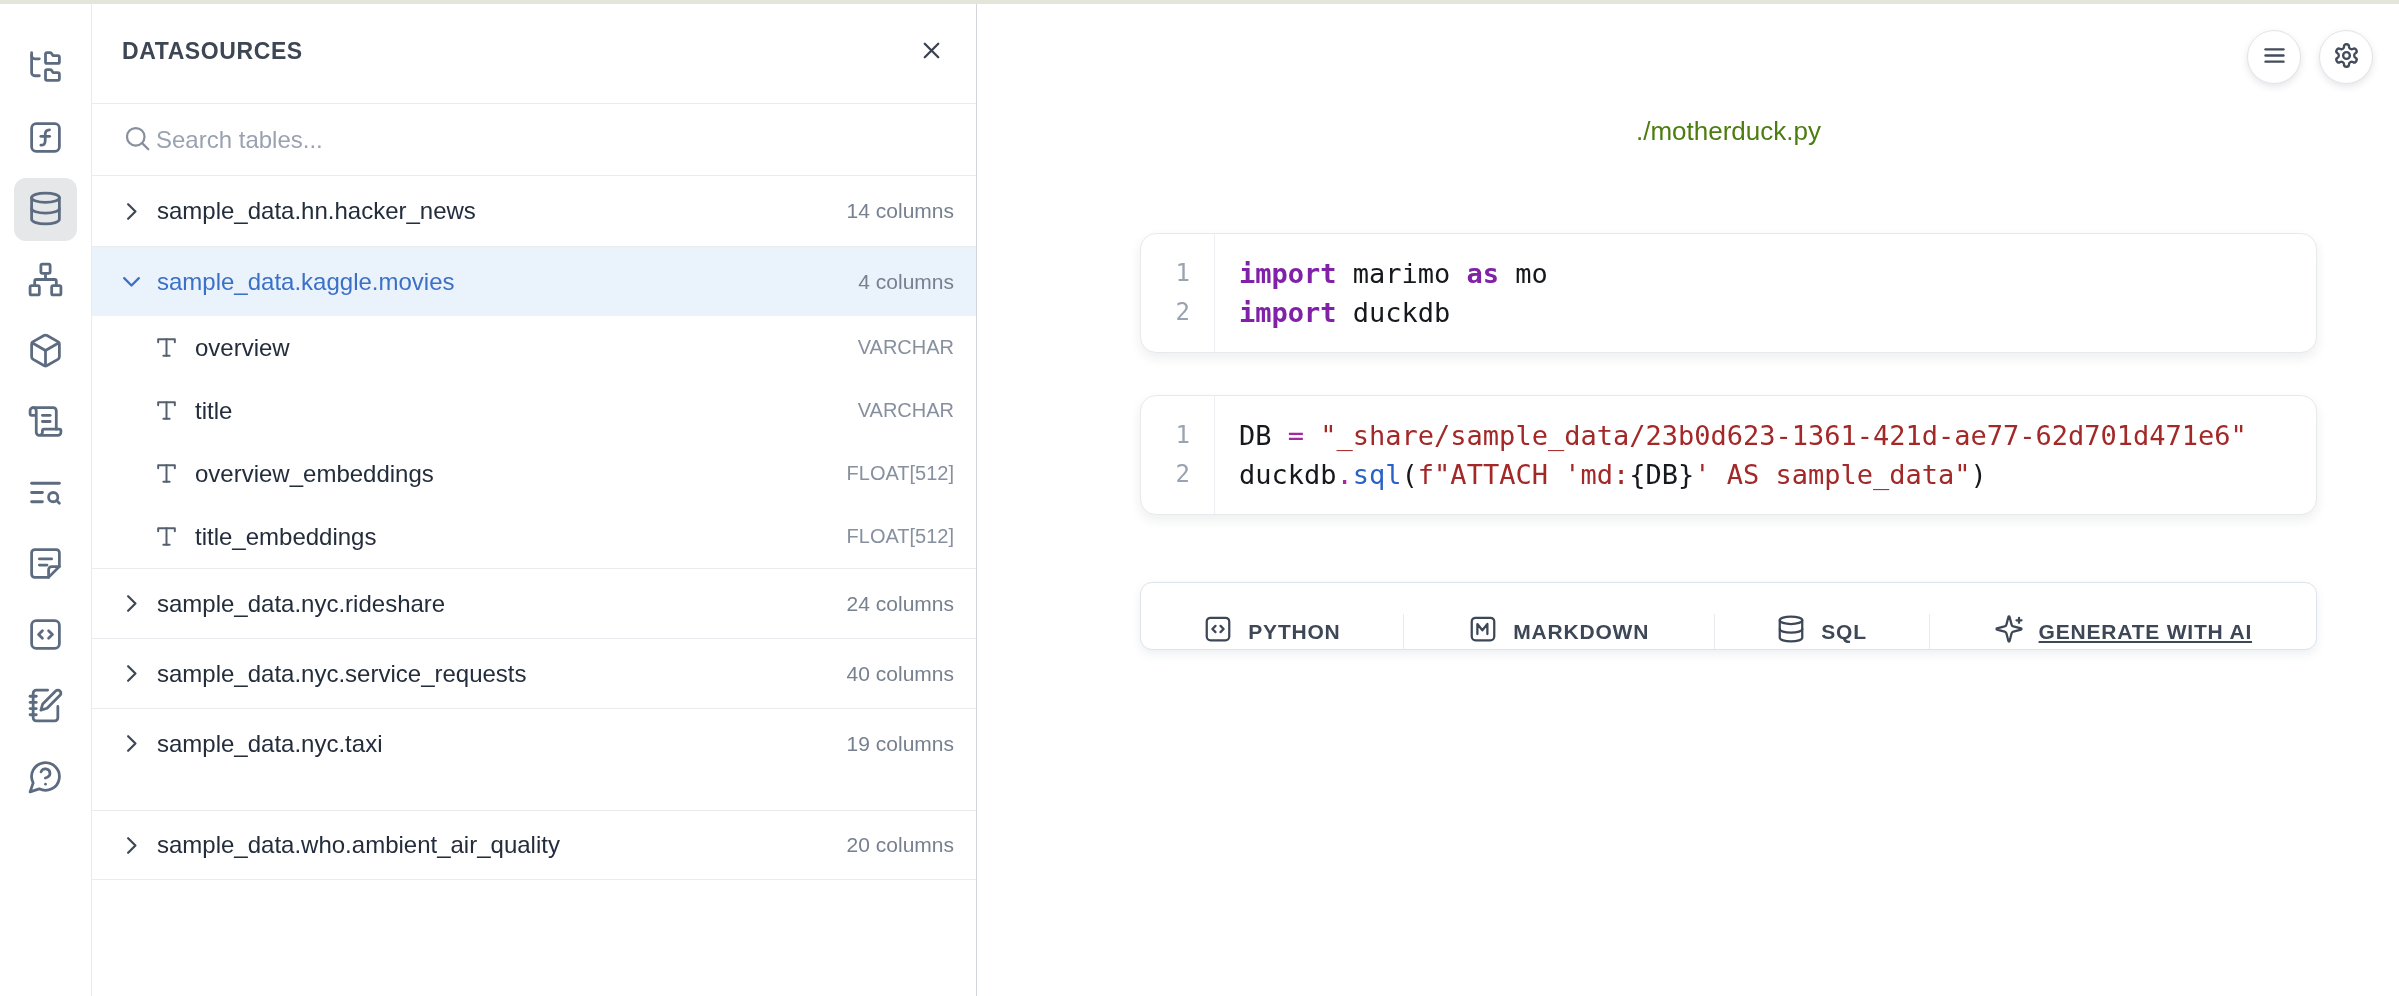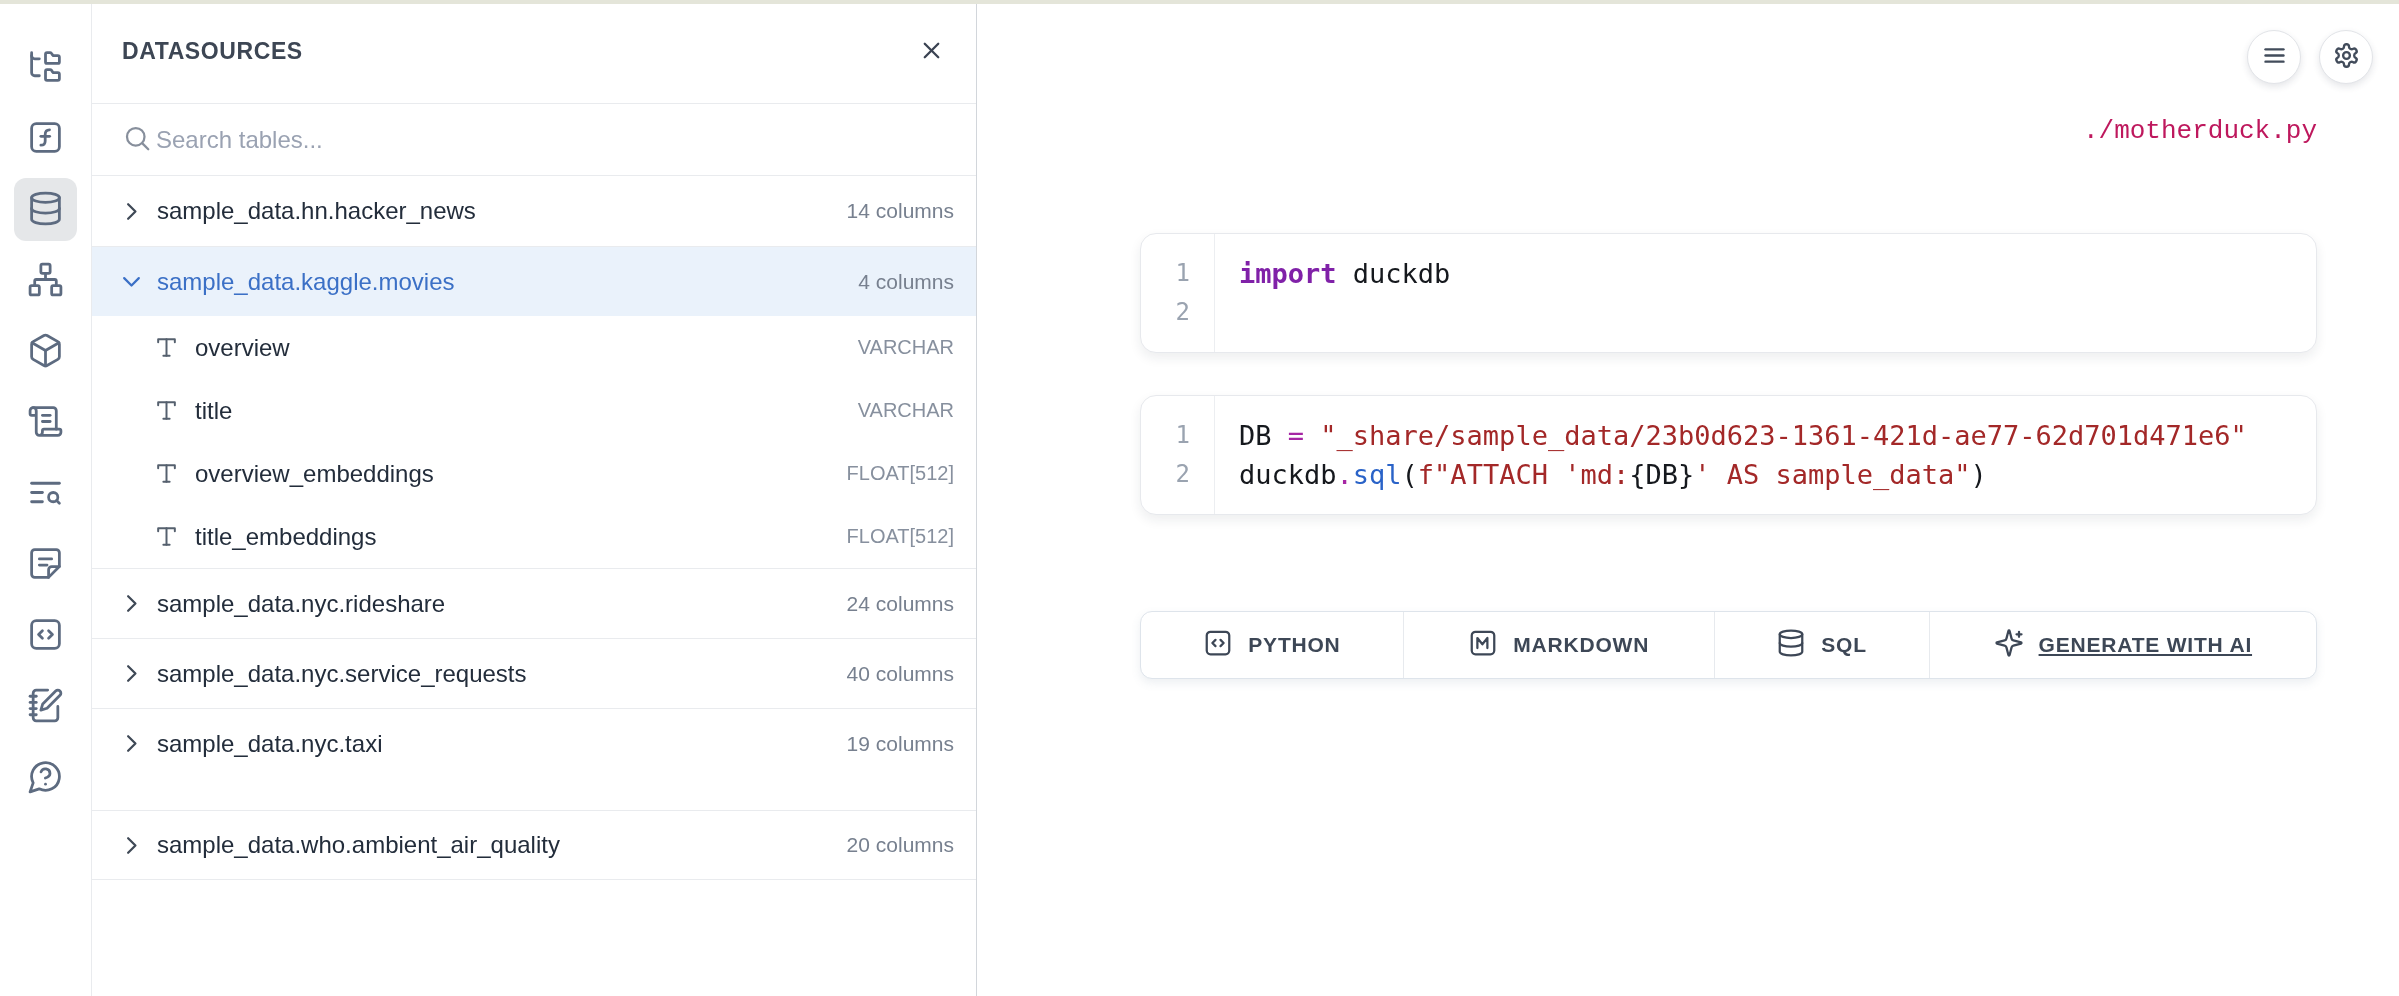--- a/index.html
+++ b/index.html
@@ -89,23 +89,23 @@
     width: 54px; height: 54px; border-radius: 50%;
     border: 1px solid #e2e4e8; background: #fff;
     box-shadow: 0 3px 7px rgba(40,50,70,0.12);
     display: flex; align-items: center; justify-content: center;
     color: #424c5b; cursor: pointer;
   }
   .circle-btn svg { width: 27px; height: 27px; stroke-width: 2.1; }
 
   .content { margin-left: 163px; width: 1177px; }
   .nb-title {
-    margin-top: 116px; height: 36px; text-align: right;
-    font-family: Liberation Mono, monospace;
-    font-size: 26px; color: #be185d;
+    margin-top: 116px; height: 36px; text-align: center;
+    font-family: Liberation Sans, sans-serif;
+    font-size: 26px; color: #4d7c0f;
   }
   .cell {
     margin-top: 81px;
     background: #fff;
     border: 1px solid #e7e9ed; border-radius: 16px;
     box-shadow: 0 5px 12px rgba(31,41,55,0.08);
     display: flex; overflow: hidden;
   }
   .cell.second { margin-top: 42px; }
   .gutter {
@@ -121,25 +121,25 @@
     font-family: "DejaVu Sans Mono", monospace;
     font-size: 27px; line-height: 39px; color: #15181d;
   }
   .code-line { white-space: pre; }
   .t-kw { color: #8021a8; font-weight: bold; }
   .t-op { color: #a626a4; }
   .t-str { color: #a32828; }
   .t-fn { color: #2a63c8; }
 
   .add-bar {
-    margin-top: 96px; height: 68px;
+    margin-top: 67px; height: 68px;
     background: #fff;
     border: 1px solid #dee4eb; border-radius: 12px;
     box-shadow: 0 4px 10px rgba(100,120,150,0.12);
-    display: flex; overflow: hidden;
+    display: flex; overflow: hidden; align-items: flex-end;
   }
   .add-btn {
     display: flex; align-items: center; justify-content: center; gap: 15px;
     border: none; background: none; cursor: pointer;
     border-right: 1px solid #e7eaee;
     font-family: "Liberation Sans", sans-serif;
     font-size: 21px; font-weight: bold; letter-spacing: 0.8px; color: #3d4756;
     white-space: nowrap;
   }
   .add-btn:last-child { border-right: none; text-decoration: underline; }
@@ -386,20 +386,21 @@
 
     <div class="content">
       <div class="nb-title">./motherduck.py</div>
 
       <div class="cell">
         <div class="gutter">
           <div>1</div>
           <div>2</div>
         </div>
         <div class="code">
+          <div class="code-line"><span class="t-kw">import</span><span> marimo </span><span class="t-kw">as</span><span> mo</span></div>
           <div class="code-line"><span class="t-kw">import</span><span> duckdb</span></div>
         </div>
       </div>
 
       <div class="cell second">
         <div class="gutter">
           <div>1</div>
           <div>2</div>
         </div>
         <div class="code">

